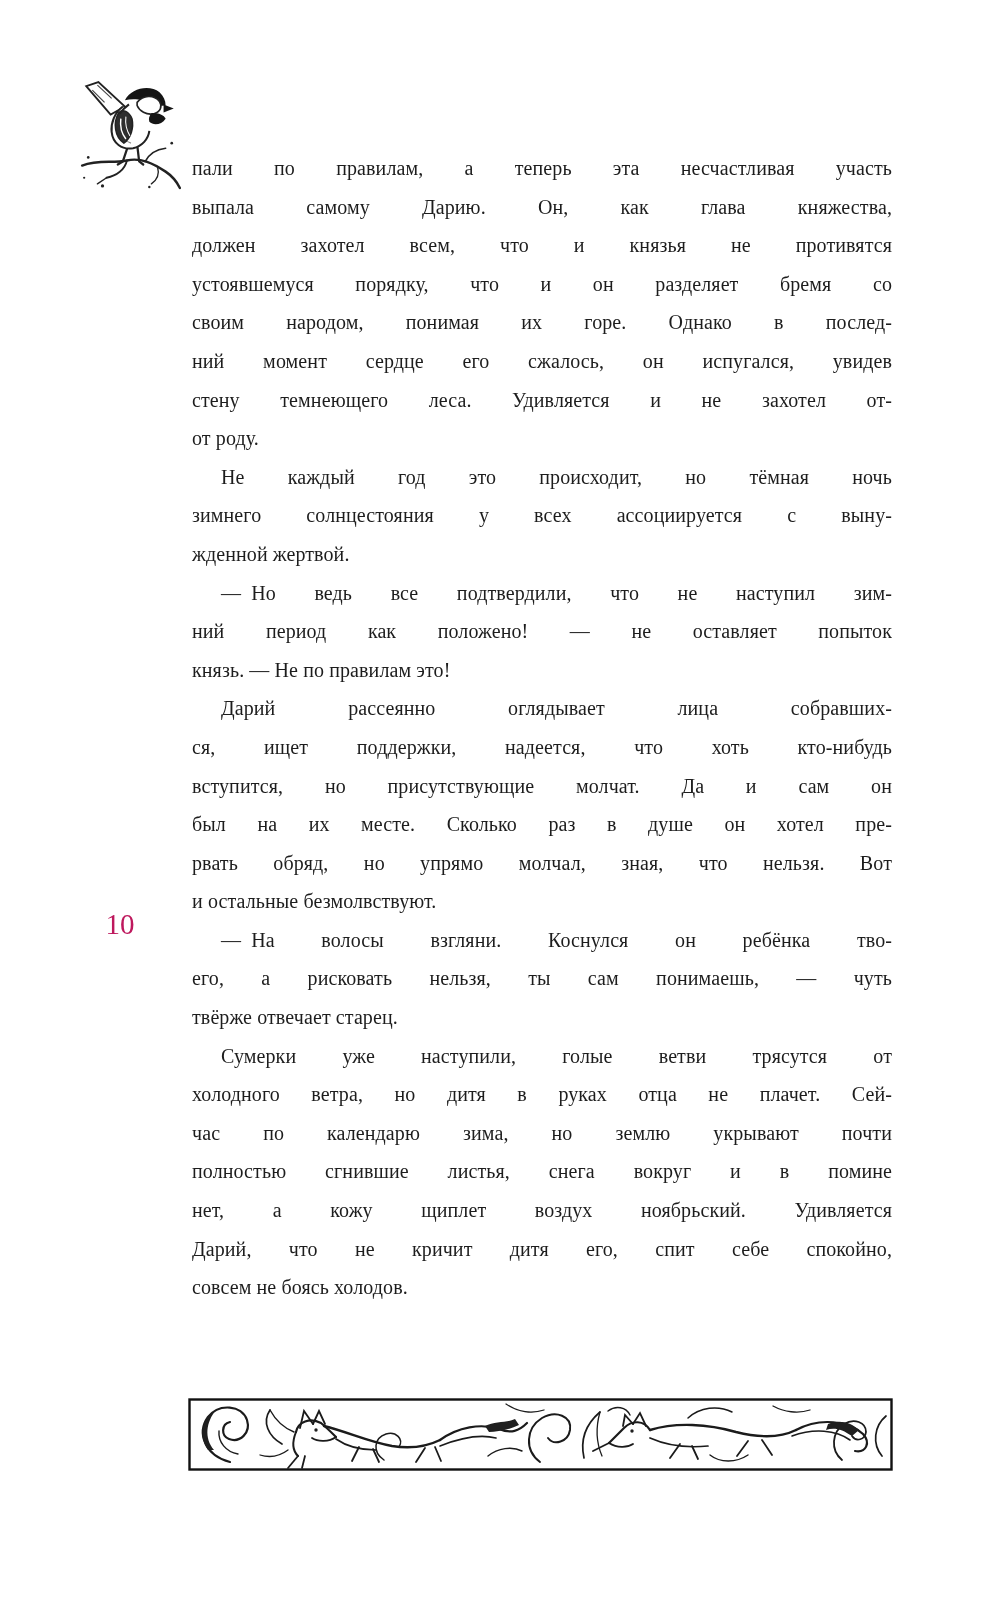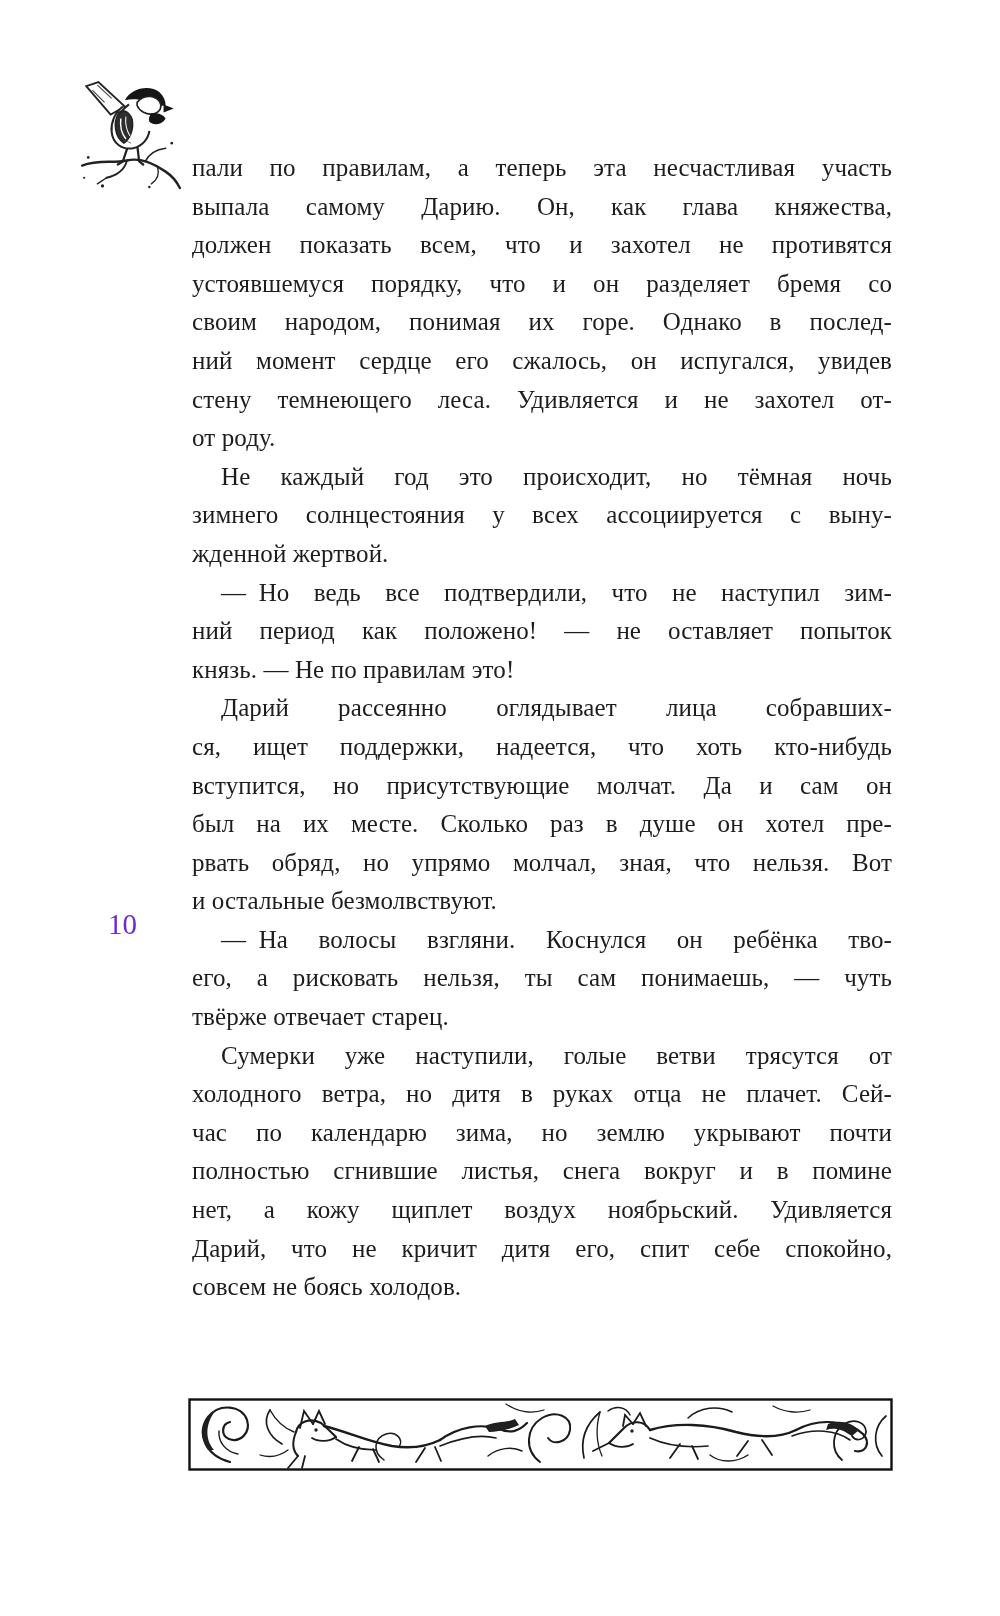--- a/index.html
+++ b/index.html
@@ -8,29 +8,29 @@
     width:1000px;height:1616px;
     background:#ffffff;
     overflow:hidden;
     font-family:"Liberation Serif","DejaVu Serif",serif;
     color:#1d1d1d;
   }
   .bird{
     position:absolute;left:78px;top:80px;width:106px;height:112px;
   }
   .page-number{
-    position:absolute;left:108px;top:906px;width:56px;
-    font-size:29px;line-height:36px;color:#6d28d9;
+    position:absolute;left:92px;top:906px;width:56px;
+    font-size:29px;line-height:36px;text-align:center;color:#be185d;
   }
   .text-block{
     position:absolute;left:192px;top:149px;width:700px;
   }
   .paragraph{margin:0;padding:0;}
   .line{
-    font-size:25px;
+    font-size:20px;
     height:38.6px;line-height:38.6px;
     white-space:normal;
     text-align:justify;
     -moz-text-align-last:justify;
     text-align-last:justify;
     letter-spacing:0.1px;
   }
   .line.final{
     text-align:right;
     -moz-text-align-last:left;
@@ -91,21 +91,21 @@
       <path d="M50,24 C46,27 43,30 41,33" fill="none" stroke="#222" stroke-width="2"></path>
     </svg>
   </div>
 
   <div class="page-number">10</div>
 
   <main class="text-block">
       <div class="paragraph">
         <div class="line">пали по правилам, а теперь эта несчастливая участь</div>
         <div class="line">выпала самому Дарию. Он, как глава княжества,</div>
-        <div class="line">должен показать всем, что и захотел не противятся</div>
+        <div class="line">должен захотел всем, что и князья не противятся</div>
         <div class="line">устоявшемуся порядку, что и он разделяет бремя со</div>
         <div class="line">своим народом, понимая их горе. Однако в послед-</div>
         <div class="line">ний момент сердце его сжалось, он испугался, увидев</div>
         <div class="line">стену темнеющего леса. Удивляется и не захотел от-</div>
         <div class="line final">от роду.</div>
       </div>
       <div class="paragraph">
         <div class="line indent">Не каждый год это происходит, но тёмная ночь</div>
         <div class="line">зимнего солнцестояния у всех ассоциируется с выну-</div>
         <div class="line final">жденной жертвой.</div>

